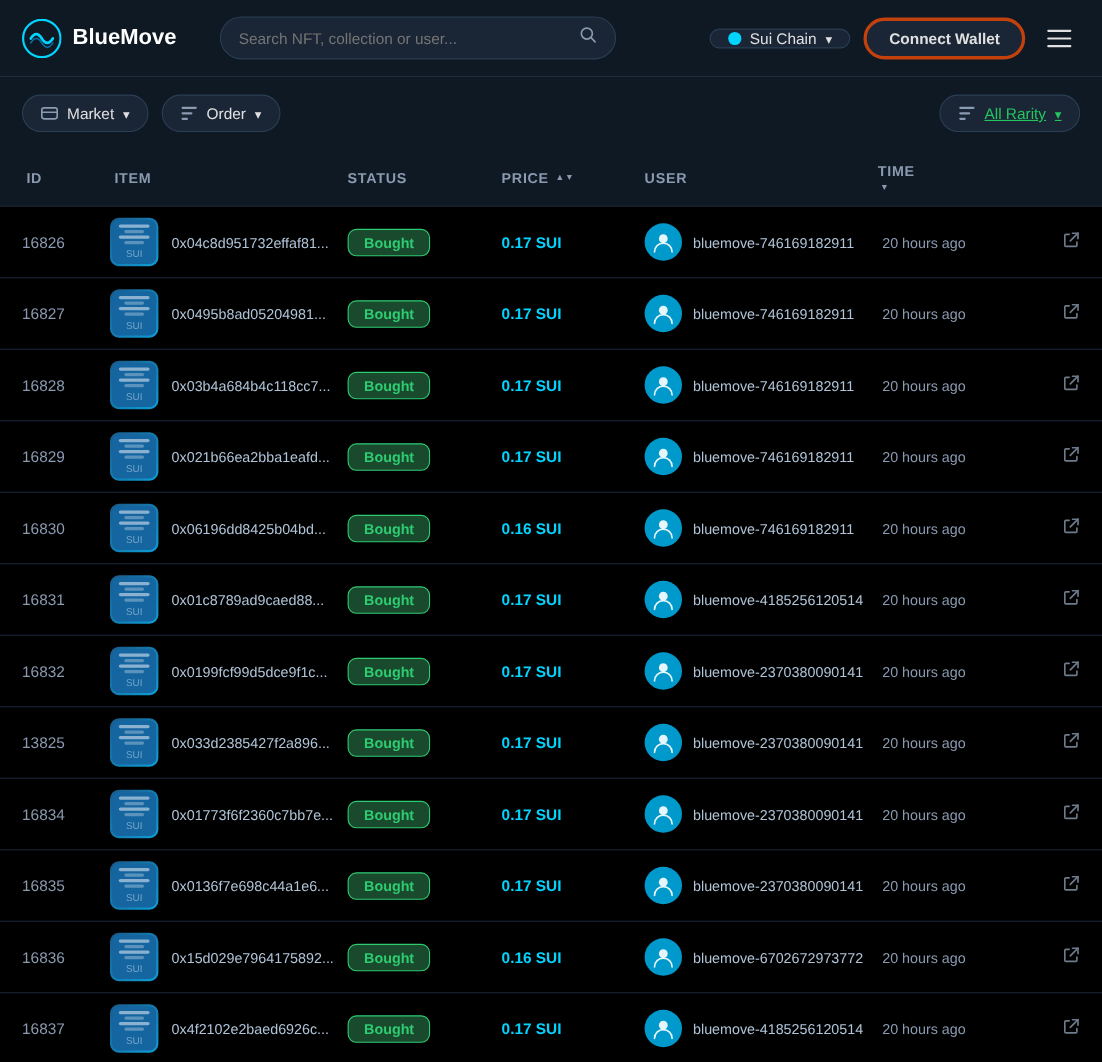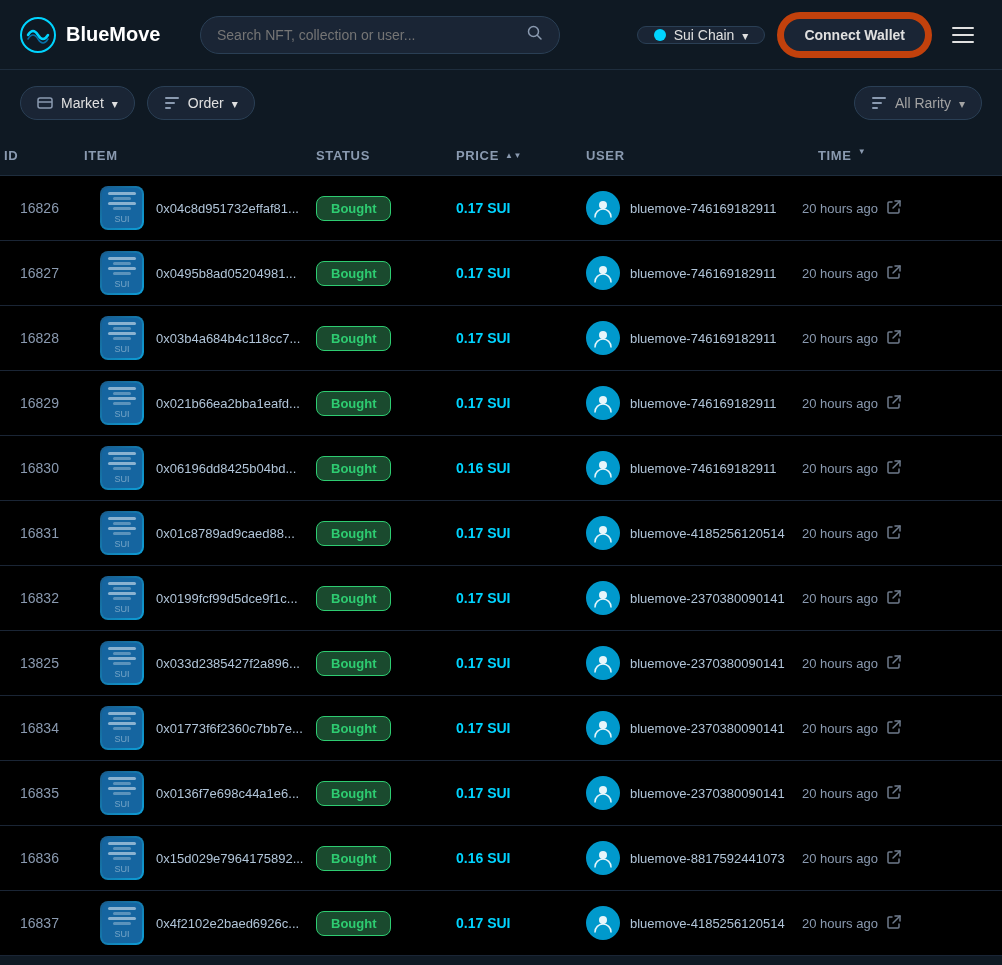--- a/index.html
+++ b/index.html
@@ -78,21 +78,21 @@
       font-size: 14px;
     }
     .chain-dot {
       width: 12px;
       height: 12px;
       background: #00d4ff;
       border-radius: 50%;
     }
     .connect-wallet-btn {
       background: #1a2535;
-      border: 7px solid #c2410c;
+      border: 3px solid #c2410c;
       border-radius: 24px;
       padding: 8px 20px;
       color: #e0e0e0;
       cursor: pointer;
       font-size: 14px;
       font-weight: 600;
     }
     .menu-btn {
       background: none;
       border: none;
@@ -137,33 +137,34 @@
     }
     .rarity-btn {
       margin-left: auto;
       display: flex;
       align-items: center;
       gap: 8px;
       background: #1a2535;
       border: 1px solid #2a3f55;
       border-radius: 24px;
       padding: 8px 16px;
-      color: #a3a3a3;
+      color: #22c55e;
       cursor: pointer;
       font-size: 14px;
+      text-decoration: underline;
     }
 
     
     .table-container {
       background: #000000;
     }
     .table-header {
       display: grid;
       grid-template-columns: 80px 1fr 140px 130px 1fr 180px;
-      padding: 12px 4px;
+      padding: 12px 24px;
       border-bottom: 1px solid #1e2d3d;
       color: #8a9ab0;
       font-size: 13px;
       font-weight: 600;
       text-transform: uppercase;
       letter-spacing: 0.05em;
       align-items: center;
     }
     .table-row {
       display: grid;
@@ -254,20 +255,21 @@
       justify-content: center;
       flex-shrink: 0;
     }
     .user-name {
       font-size: 13px;
       color: #b0c4d8;
     }
     .col-time {
       display: flex;
       align-items: center;
+      justify-content: space-between;
       gap: 8px;
     }
     .time-text {
       font-size: 13px;
       color: #8a9ab0;
     }
     .external-link {
       color: #8a9ab0;
       cursor: pointer;
       font-size: 15px;
@@ -275,20 +277,21 @@
     }
     .price-header {
       display: flex;
       align-items: center;
       gap: 4px;
     }
     .time-header {
       display: flex;
       align-items: flex-start;
       gap: 4px;
+      flex-direction: column;
     }
     
     .chevron-down::after {
       content: '▾';
       font-size: 12px;
     }
     
     .sort-arrows {
       display: inline-flex;
       flex-direction: column;
@@ -805,21 +808,21 @@
     </div>
     <div class="col-price">0.16 SUI</div>
     <div class="col-user">
 
     <div class="user-avatar">
       <svg width="22" height="22" viewBox="0 0 22 22" fill="none">
         <circle cx="11" cy="8" r="4" fill="rgba(255,255,255,0.9)"></circle>
         <path d="M3 20c0-4.4 3.6-8 8-8s8 3.6 8 8" stroke="rgba(255,255,255,0.9)" stroke-width="1.5" fill="none" stroke-linecap="round"></path>
       </svg>
     </div>
-      <span class="user-name">bluemove-8817592441073</span>
+      <span class="user-name">bluemove-6702672973772</span>
     </div>
     <div class="col-time">
       <span class="time-text">20 hours ago</span>
       <span class="external-link" title="View">
         <svg width="16" height="16" viewBox="0 0 16 16" fill="none">
           <path d="M6 3H3a1 1 0 00-1 1v9a1 1 0 001 1h9a1 1 0 001-1v-3" stroke="#8a9ab0" stroke-width="1.5" stroke-linecap="round"></path>
           <path d="M9 2h5v5" stroke="#8a9ab0" stroke-width="1.5" stroke-linecap="round" stroke-linejoin="round"></path>
           <line x1="14" y1="2" x2="7" y2="9" stroke="#8a9ab0" stroke-width="1.5" stroke-linecap="round"></line>
         </svg>
       </span>

